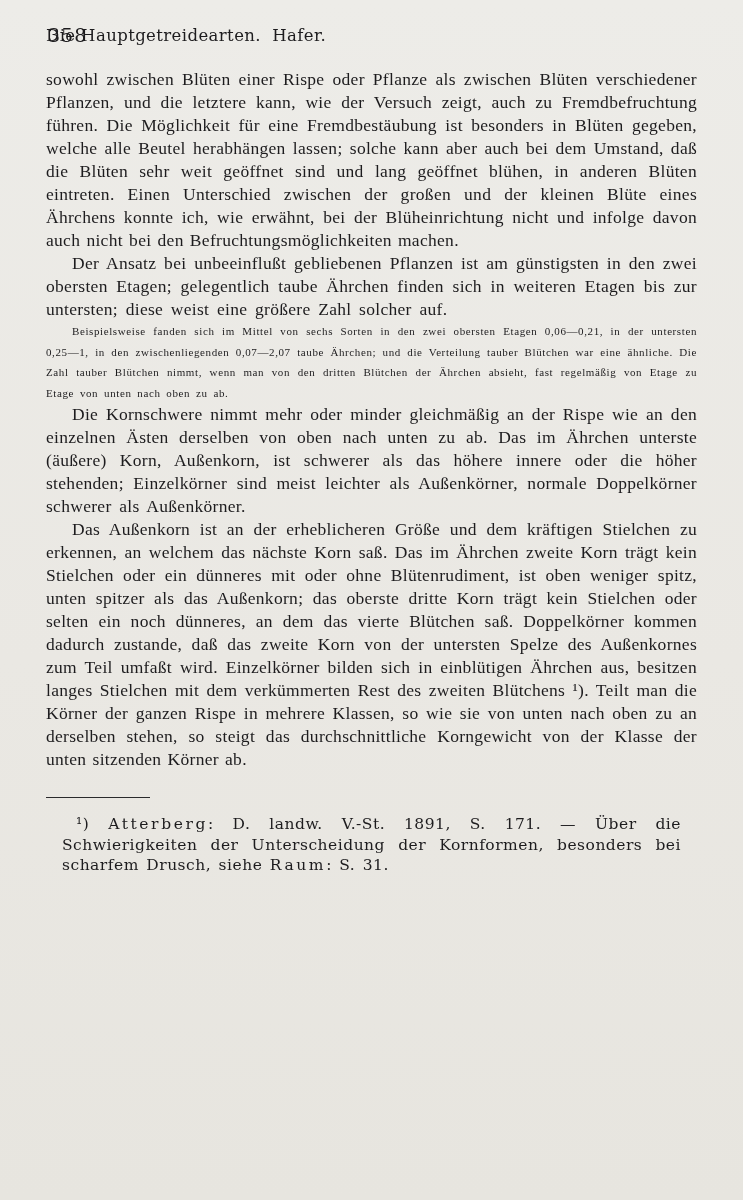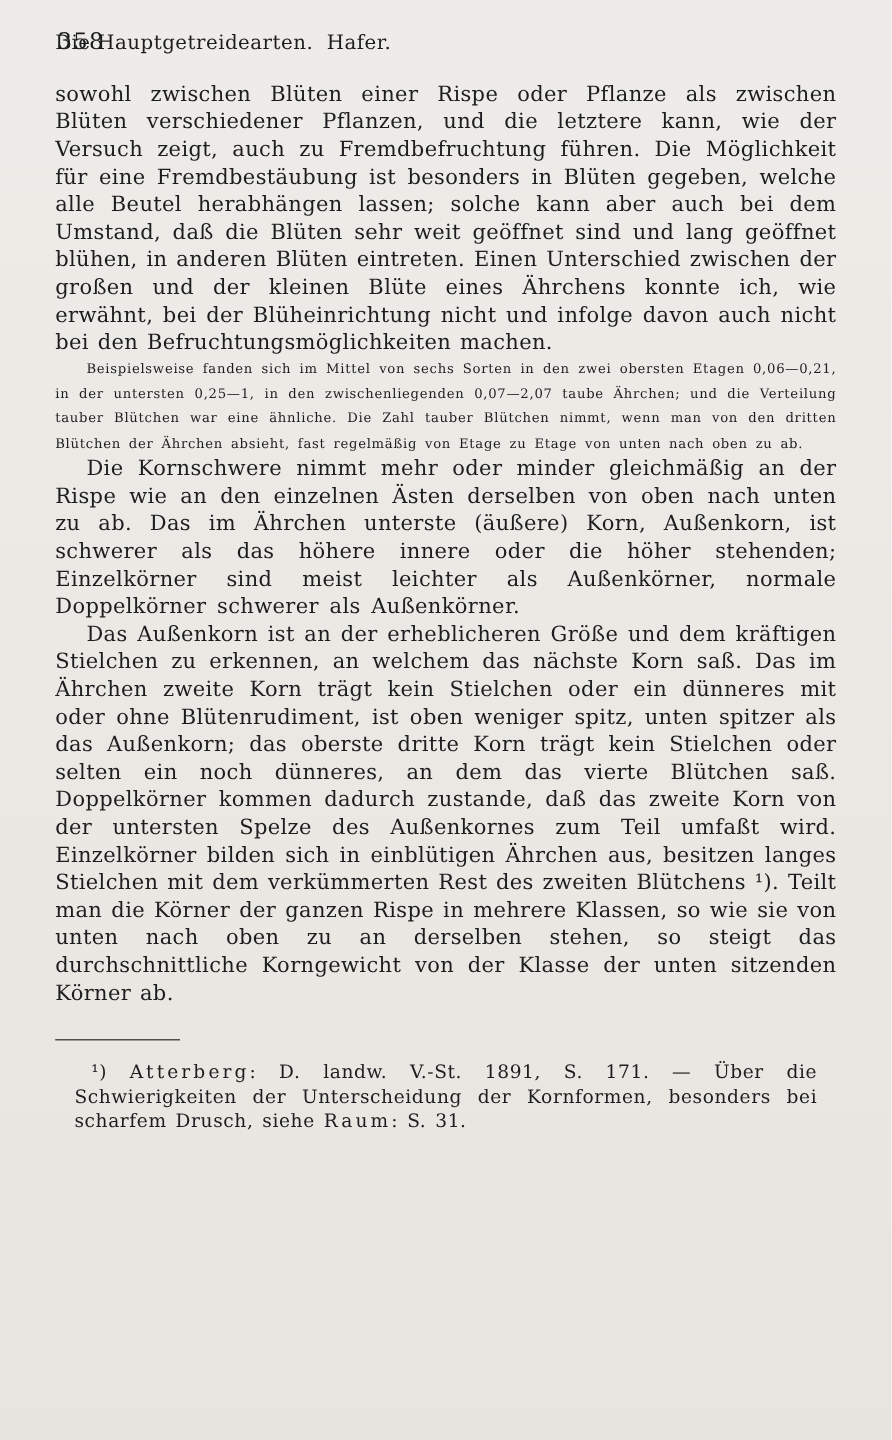--- a/index.html
+++ b/index.html
@@ -41,20 +41,21 @@
   .text-block {
     text-align: justify;
   }
   .para {
     margin: 0;
     font-size: 17.5px;
     line-height: 23px;
     letter-spacing: 0.3px;
     word-spacing: 1.5px;
     hyphens: auto;
+    font-family: Liberation Serif, serif;
   }
   .para.indent { text-indent: 26px; }
   .para.noindent { text-indent: 0; }
   .para.loose { word-spacing: 3px; }
   .para.small {
     font-size: 11px;
     line-height: 20.5px;
     letter-spacing: 0.6px;
     word-spacing: 2.5px;
   }
@@ -82,20 +83,21 @@
 
   <header class="page-header">
     <span class="page-number">358</span>
     <span class="header-title">Die Hauptgetreidearten.  Hafer.</span>
   </header>
 
   <main class="text-block">
 
     <p class="para noindent">sowohl zwischen Blüten einer Rispe oder Pflanze als zwischen Blüten verschiedener Pflanzen, und die letztere kann, wie der Versuch zeigt, auch zu Fremdbefruchtung führen.  Die Möglichkeit für eine Fremdbestäubung ist besonders in Blüten gegeben, welche alle Beutel herabhängen lassen; solche kann aber auch bei dem Umstand, daß die Blüten sehr weit geöffnet sind und lang geöffnet blühen, in anderen Blüten eintreten.  Einen Unterschied zwischen der großen und der kleinen Blüte eines Ährchens konnte ich, wie erwähnt, bei der Blüheinrichtung nicht und infolge davon auch nicht bei den Befruchtungsmöglichkeiten machen.</p>
 
+    <p class="para indent loose">Der Ansatz bei unbeeinflußt gebliebenen Pflanzen ist am günstigsten in den zwei obersten Etagen; gelegentlich taube Ährchen finden sich in weiteren Etagen bis zur untersten; diese weist eine größere Zahl solcher auf.</p>
 
     <p class="para small indent">Beispielsweise fanden sich im Mittel von sechs Sorten in den zwei obersten Etagen 0,06—0,21, in der untersten 0,25—1, in den zwischenliegenden 0,07—2,07 taube Ährchen; und die Verteilung tauber Blütchen war eine ähnliche.  Die Zahl tauber Blütchen nimmt, wenn man von den dritten Blütchen der Ährchen absieht, fast regelmäßig von Etage zu Etage von unten nach oben zu ab.</p>
 
     <p class="para indent loose">Die Kornschwere nimmt mehr oder minder gleichmäßig an der Rispe wie an den einzelnen Ästen derselben von oben nach unten zu ab.  Das im Ährchen unterste (äußere) Korn, Außenkorn, ist schwerer als das höhere innere oder die höher stehenden; Einzelkörner sind meist leichter als Außenkörner, normale Doppelkörner schwerer als Außenkörner.</p>
 
     <p class="para indent">Das Außenkorn ist an der erheblicheren Größe und dem kräftigen Stielchen zu erkennen, an welchem das nächste Korn saß.  Das im Ährchen zweite Korn trägt kein Stielchen oder ein dünneres mit oder ohne Blütenrudiment, ist oben weniger spitz, unten spitzer als das Außenkorn; das oberste dritte Korn trägt kein Stielchen oder selten ein noch dünneres, an dem das vierte Blütchen saß.  Doppelkörner kommen dadurch zustande, daß das zweite Korn von der untersten Spelze des Außenkornes zum Teil umfaßt wird.  Einzelkörner bilden sich in einblütigen Ährchen aus, besitzen langes Stielchen mit dem verkümmerten Rest des zweiten Blütchens ¹).  Teilt man die Körner der ganzen Rispe in mehrere Klassen, so wie sie von unten nach oben zu an derselben stehen, so steigt das durchschnittliche Korngewicht von der Klasse der unten sitzenden Körner ab.</p>
 
     <hr class="footnote-rule">
 
     <p class="footnote"><span>¹) </span><span class="sperr">Atterberg</span><span>: D. landw. V.-St. 1891, S. 171. — Über die Schwierigkeiten der Unterscheidung der Kornformen, besonders bei scharfem Drusch, siehe </span><span class="sperr">Raum</span><span>: S. 31.</span></p>

